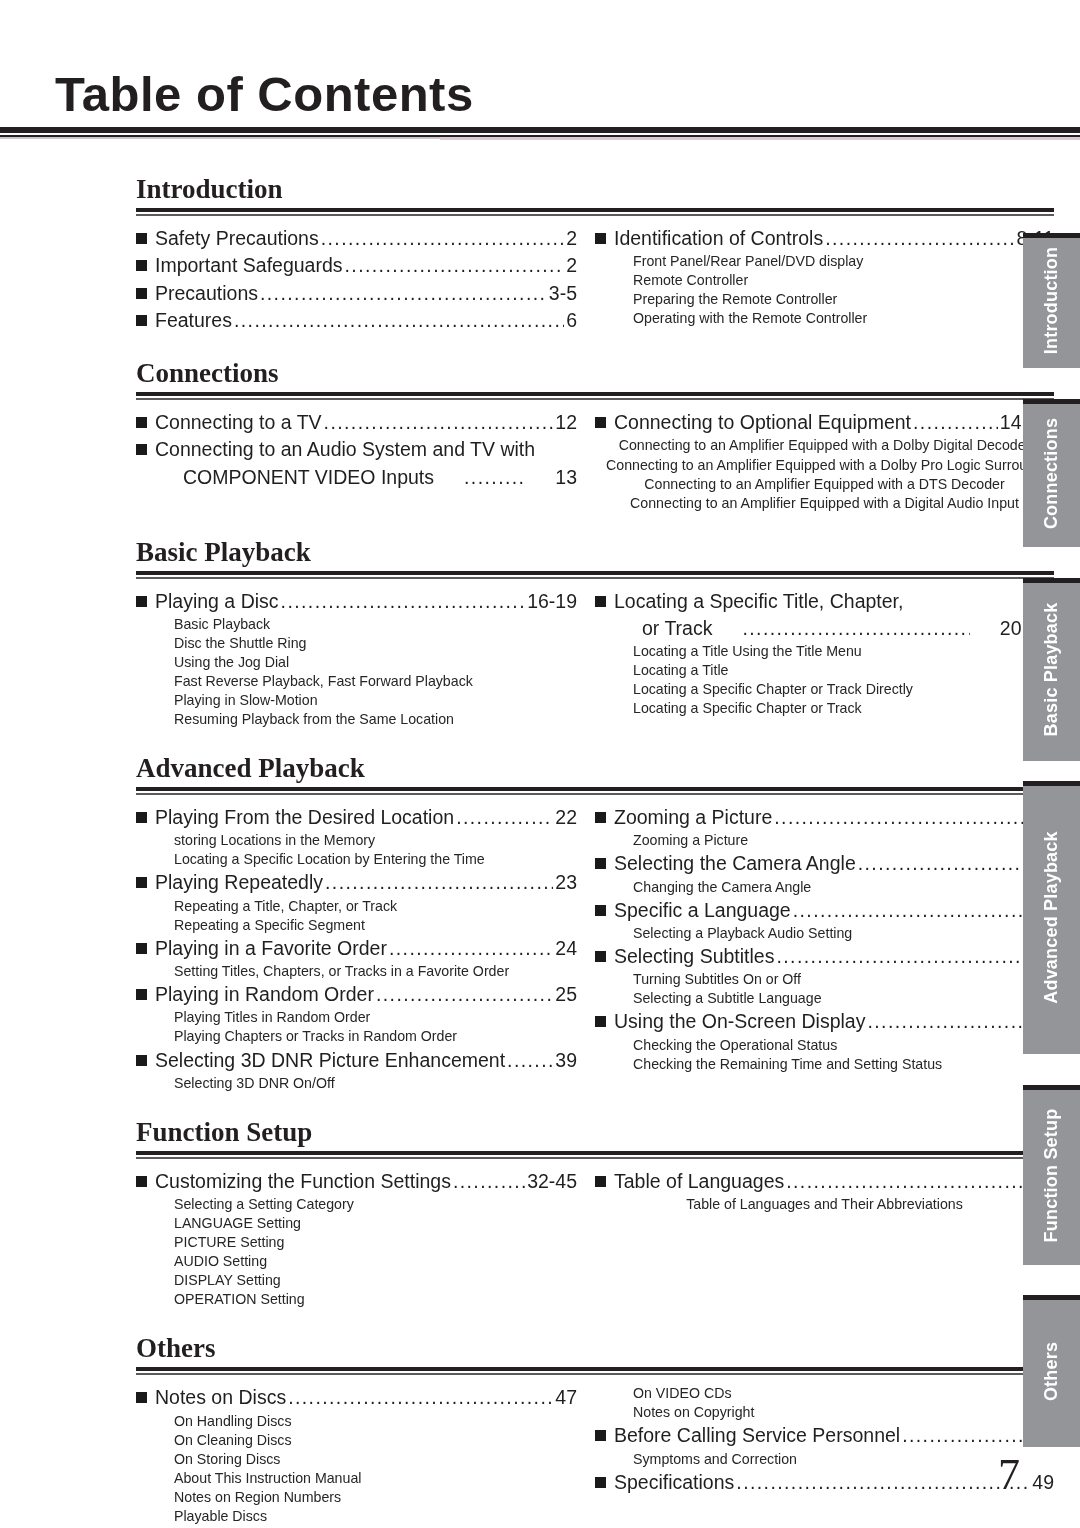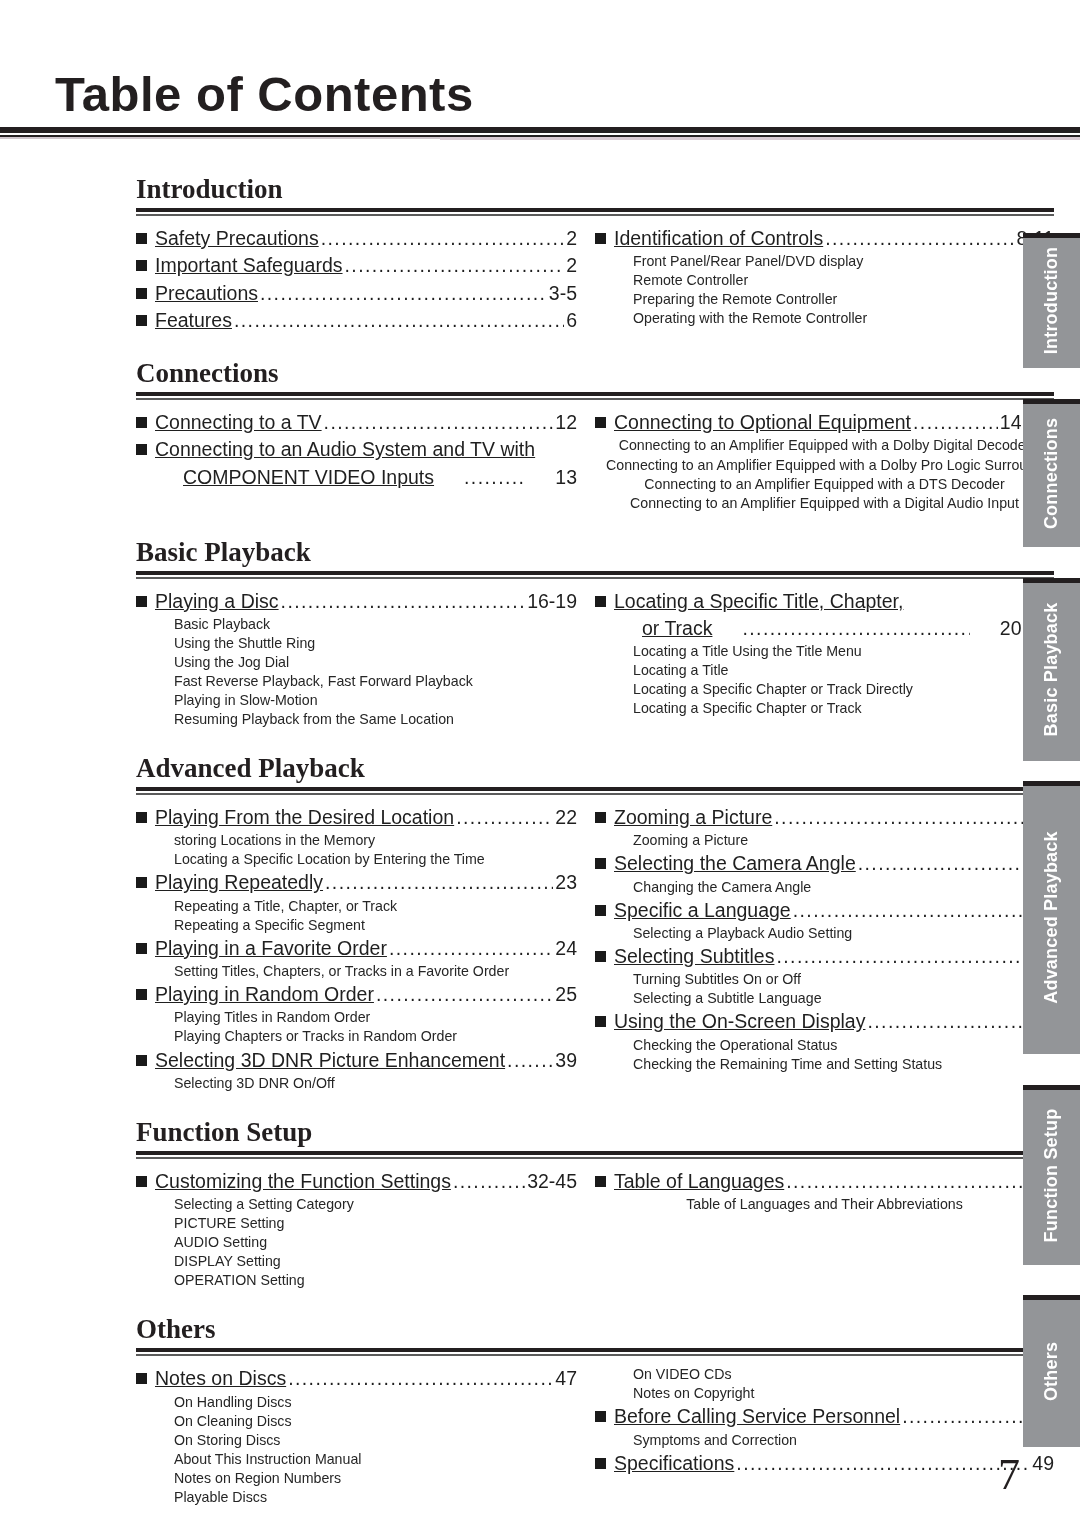--- a/index.html
+++ b/index.html
@@ -107,21 +107,21 @@
     height: 11px;
     background: #1a1a1a;
     margin-right: 8px;
     position: relative;
     top: -1px;
   }
   .bullet-pad {
     flex: none;
     width: 19px;
   }
-  .etext { flex: none; text-decoration: underline; }
+  .etext { flex: none; }
   .leader {
     flex: 1 1 auto;
     overflow: hidden;
     white-space: nowrap;
     margin: 0 1px 0 2px;
     letter-spacing: 1.4px;
     color: #1f1f1f;
     font-size: 19.5px;
     min-width: 10px;
   }
@@ -296,21 +296,21 @@
       </div>
       <div class="cols">
         <div class="col left">
           <div class="entry">
             <span class="bullet"></span>
             <span class="etext">Playing a Disc</span>
             <span class="leader"></span>
             <span class="epage">16-19</span>
           </div>
           <div class="sub indent">Basic Playback</div>
-          <div class="sub indent">Using the Shuttle Ring</div>
+          <div class="sub indent">Disc the Shuttle Ring</div>
           <div class="sub indent">Using the Jog Dial</div>
           <div class="sub indent">Fast Reverse Playback, Fast Forward Playback</div>
           <div class="sub indent">Playing in Slow-Motion</div>
           <div class="sub indent">Resuming Playback from the Same Location</div>
         </div>
         <div class="col right">
           <div class="entry">
             <span class="bullet"></span>
             <span class="etext">Locating a Specific Title, Chapter,</span>
           </div>
@@ -425,20 +425,21 @@
       </div>
       <div class="cols">
         <div class="col left">
           <div class="entry">
             <span class="bullet"></span>
             <span class="etext">Customizing the Function Settings</span>
             <span class="leader"></span>
             <span class="epage">32-45</span>
           </div>
           <div class="sub indent">Selecting a Setting Category</div>
+          <div class="sub indent">LANGUAGE Setting</div>
           <div class="sub indent">PICTURE Setting</div>
           <div class="sub indent">AUDIO Setting</div>
           <div class="sub indent">DISPLAY Setting</div>
           <div class="sub indent">OPERATION Setting</div>
         </div>
         <div class="col right">
           <div class="entry">
             <span class="bullet"></span>
             <span class="etext">Table of Languages</span>
             <span class="leader"></span>

